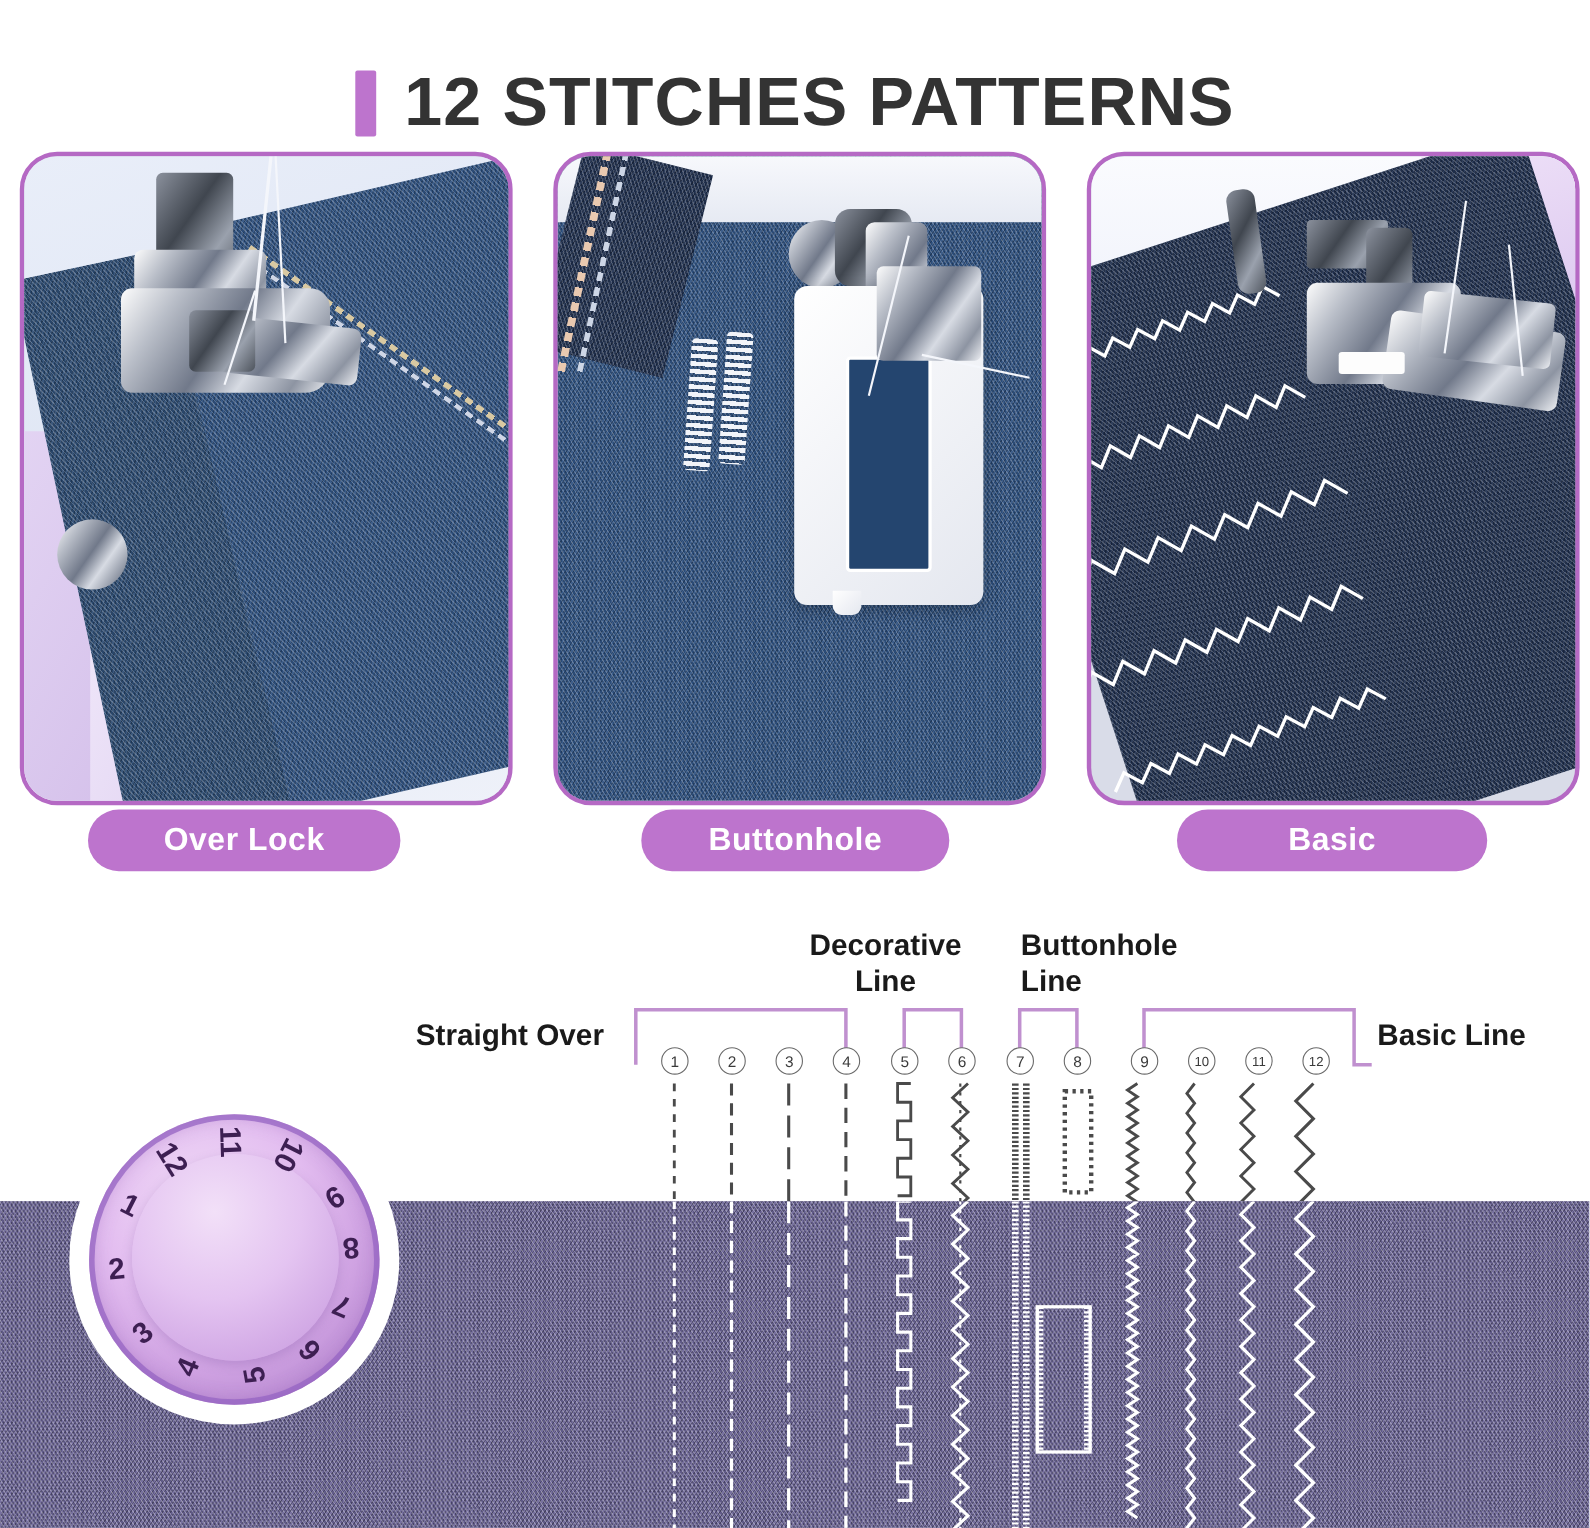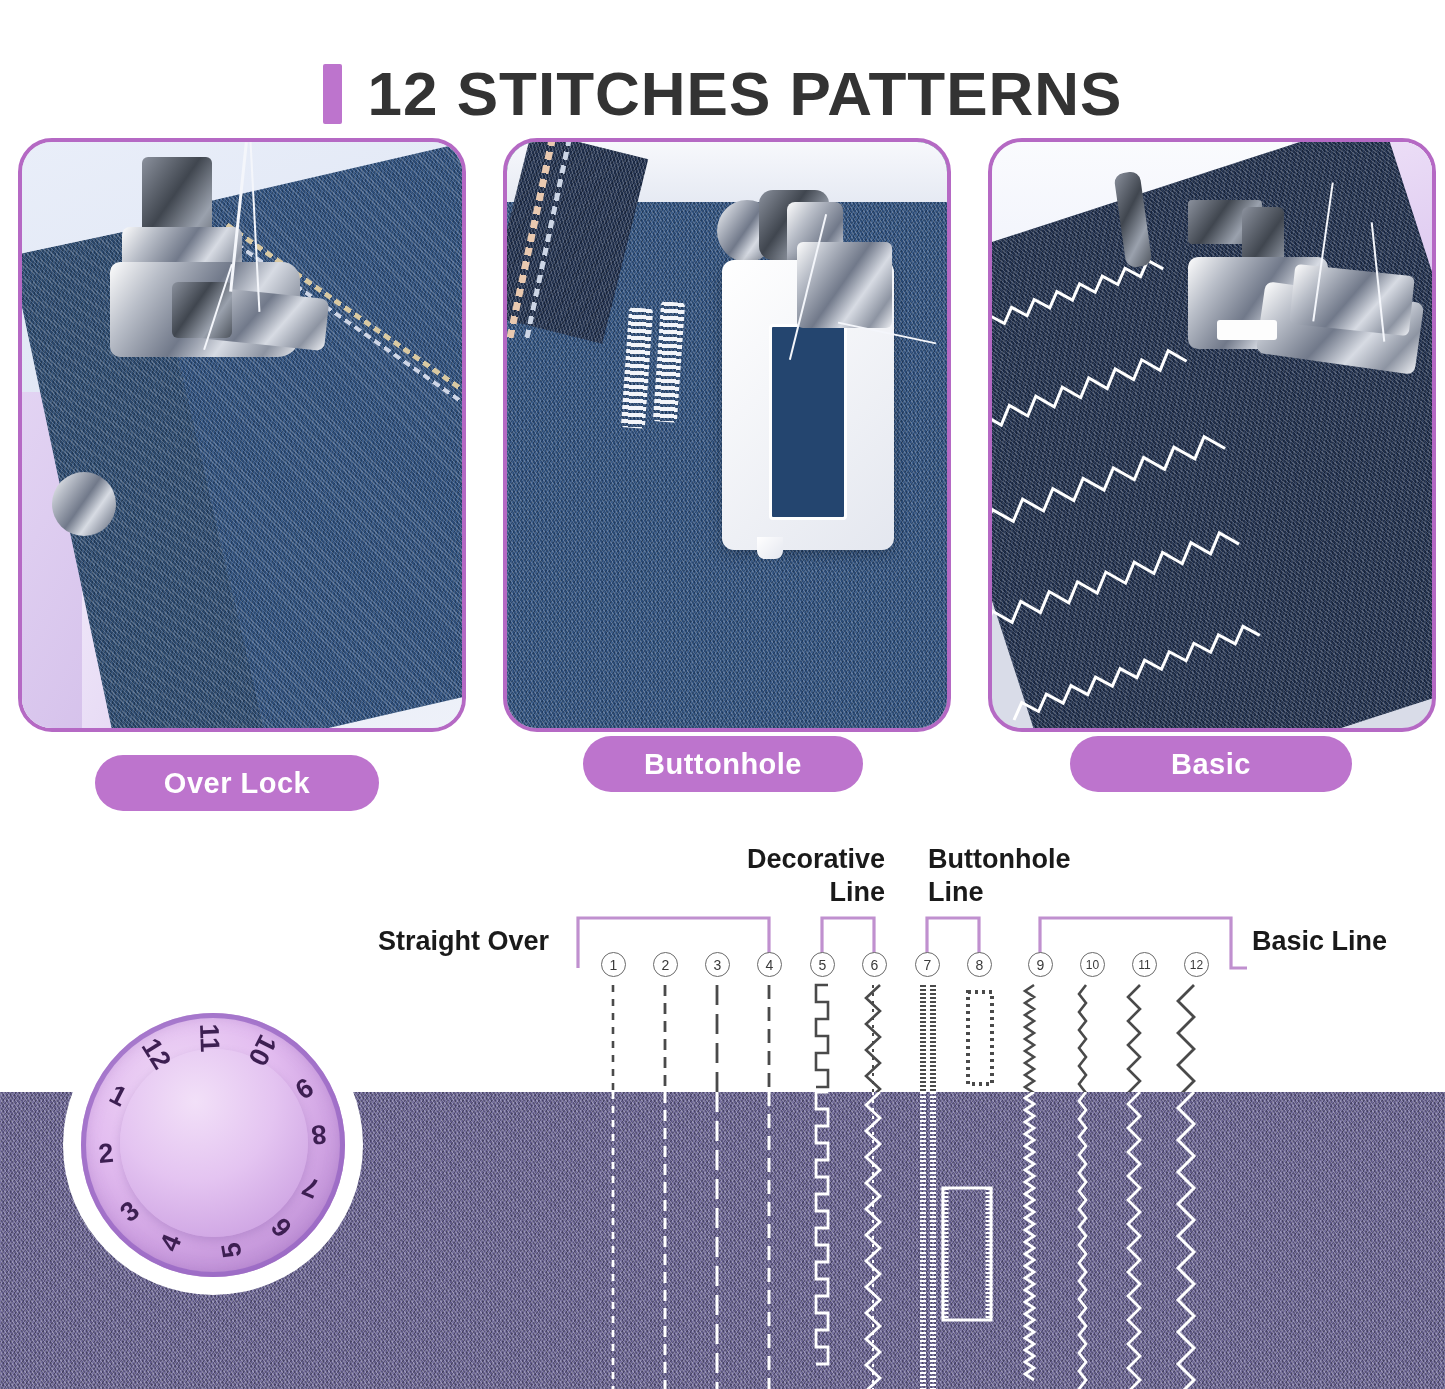--- a/index.html
+++ b/index.html
@@ -61,30 +61,30 @@
   .white-plastic{position:absolute;background:linear-gradient(135deg,#ffffff,#e4e7ef);}
   .thread{position:absolute;background:#f4f6fb;}
 
   
   .pill{
     position:absolute;top:736px;height:56px;border-radius:28px;
     background:#bd74cd;color:#ffffff;
     display:flex;align-items:center;justify-content:center;
     font-size:29px;font-weight:bold;letter-spacing:.5px;
   }
-  #pill-0{left:95px;width:284px;margin-top:19px;}
+  #pill-0{left:80px;width:284px;}
   #pill-1{left:583px;width:280px;}
   #pill-2{left:1070px;width:282px;}
 
   .group-label{
     position:absolute;color:#1a1a1a;font-weight:bold;font-size:27px;
     line-height:33px;white-space:pre-line;
   }
   #group-label-0{left:378px;top:925px;text-align:right;}
-  #group-label-1{left:725px;top:843px;text-align:right;width:160px;}
+  #group-label-1{left:725px;top:843px;text-align:center;width:160px;}
   #group-label-2{left:928px;top:843px;text-align:left;width:170px;}
   #group-label-3{left:1252px;top:925px;text-align:left;}
 
   .num-badge{
     position:absolute;top:952px;width:25px;height:25px;border-radius:50%;
     border:1.6px solid #6a6a6a;color:#3a3a3a;background:#ffffff;
     display:flex;align-items:center;justify-content:center;
     font-size:14px;line-height:1;box-sizing:border-box;
   }
   .num-badge.wide{font-size:12px;}

